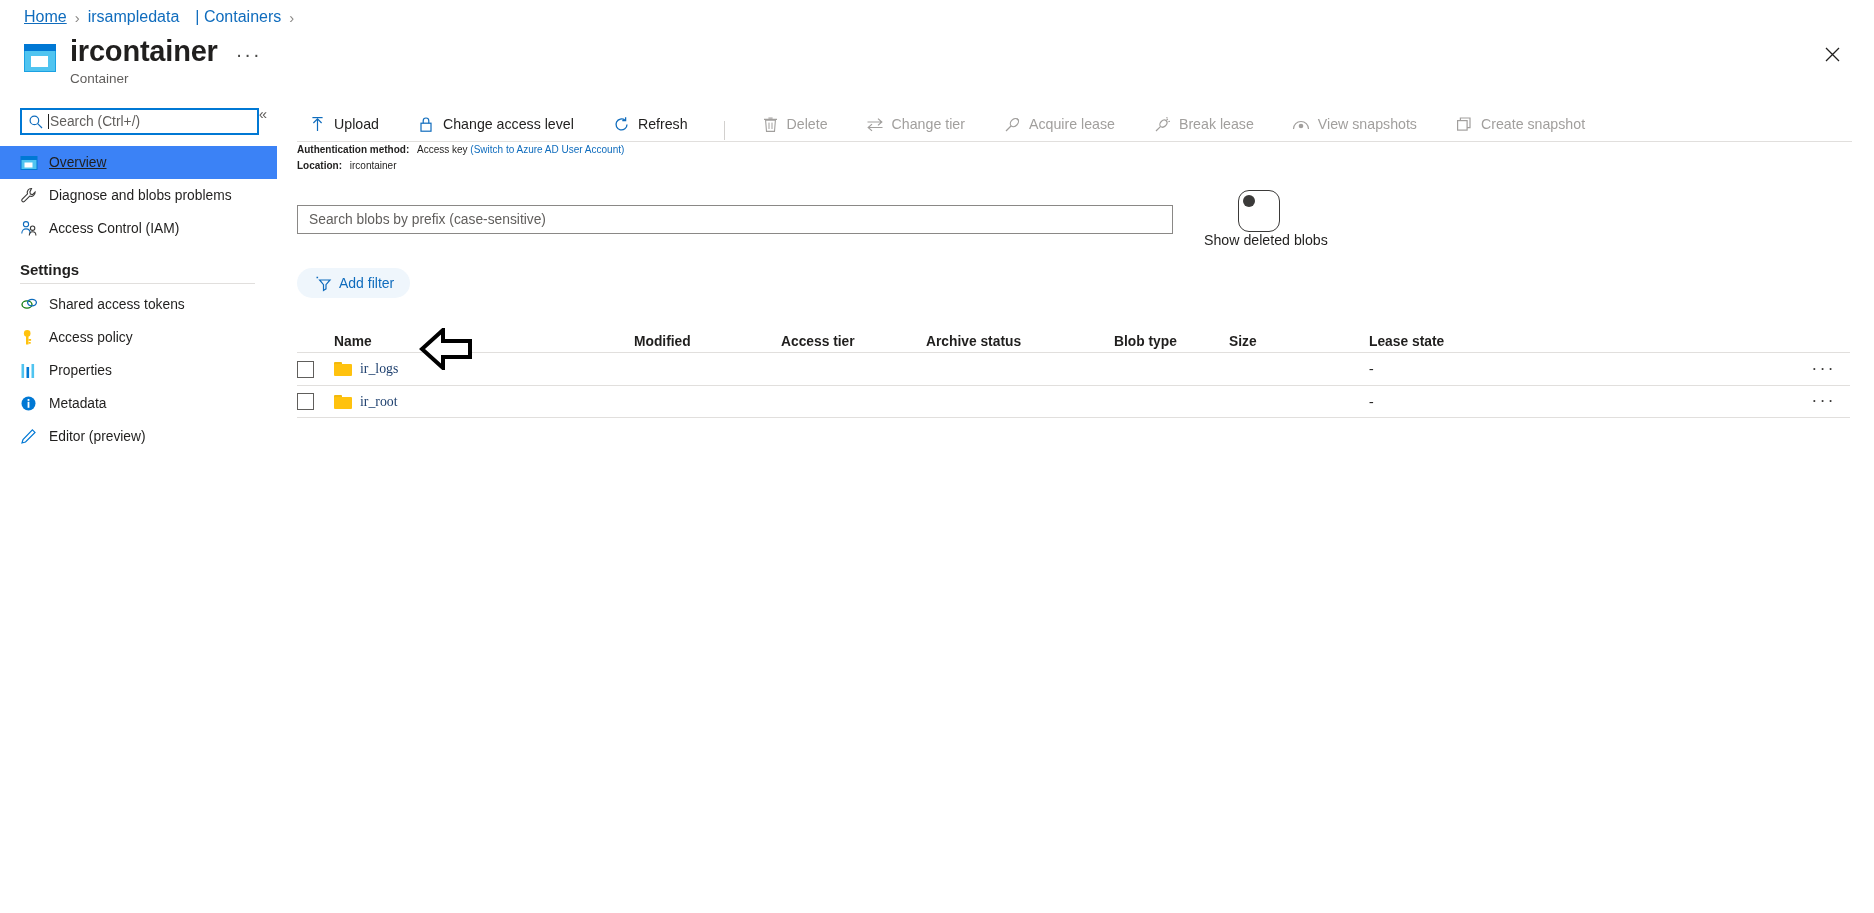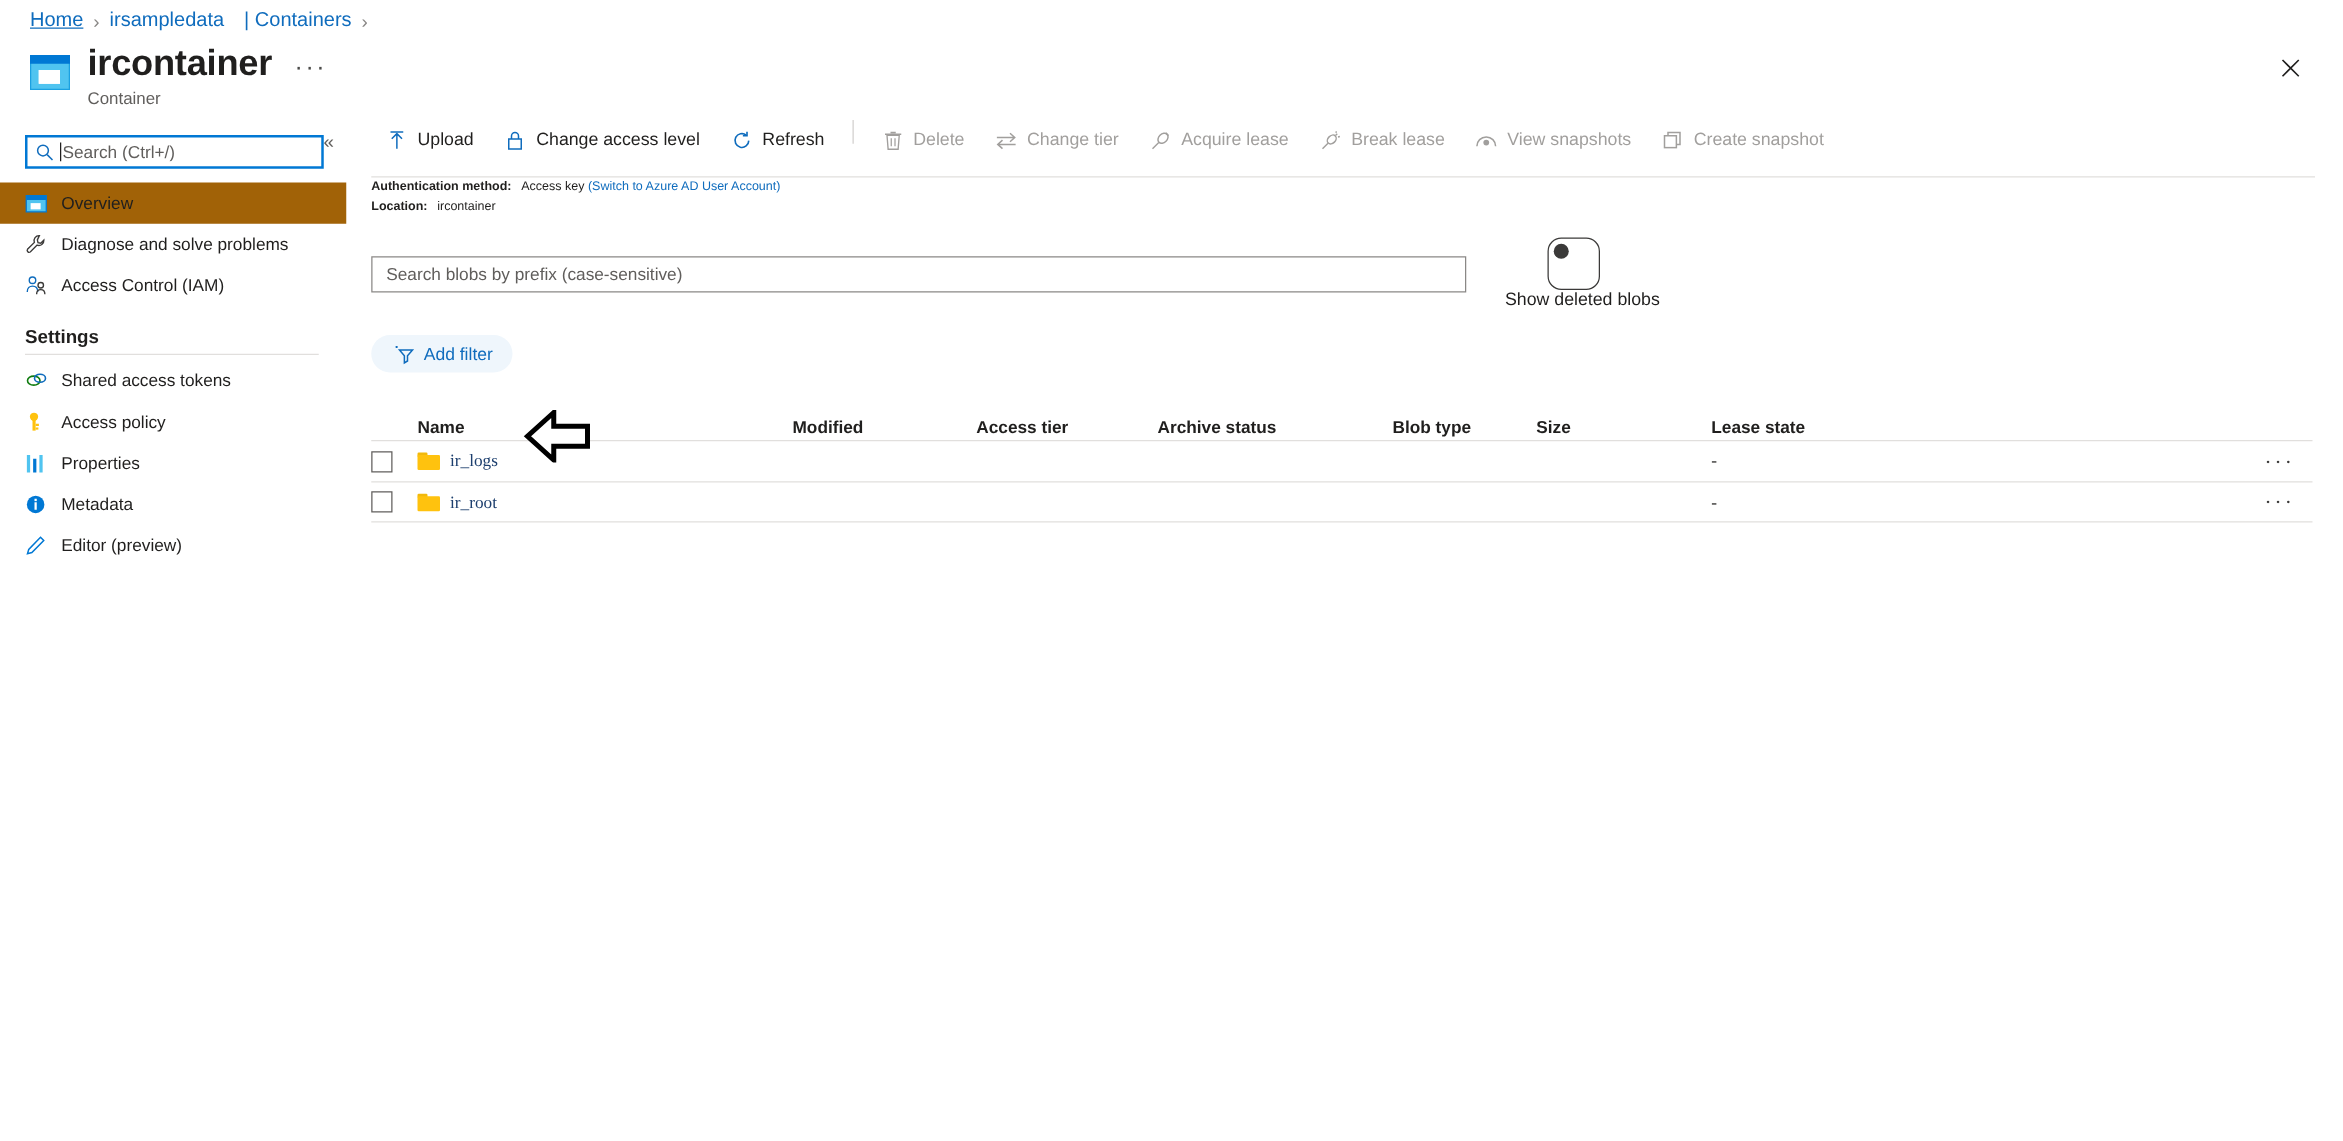--- a/index.html
+++ b/index.html
@@ -67,34 +67,34 @@
     position:absolute; left:252px; top:6px; width:22px; height:22px;
     display:flex; align-items:center; justify-content:center;
     color:#605e5c; font-size:15px; cursor:pointer;
   }
 
   .nav { margin-top:11px; }
   .nav-item {
     display:flex; align-items:center; height:33px;
     padding-left:20px; cursor:pointer; font-size:13.8px; color:#201f1e;
   }
-  .nav-item.selected { background:#a16207; }
+  .nav-item.selected { background:#3b82f6;text-decoration:underline; }
   .nav-ico { width:22px; height:18px; flex:0 0 22px; margin-right:7px; display:flex; align-items:center; }
   .nav-label { line-height:1; }
 
   .nav-group-title {
     font-size:15px; font-weight:700; color:#201f1e;
     padding:16px 0 5px 20px;
   }
   .nav-divider { height:1px; background:#e1dfdd; margin:0 22px 4px 20px; }
 
   
   .content { position:absolute; left:297px; top:96px; right:22px; }
 
-  .toolbar { display:flex; align-items:flex-start; height:44px; gap:2px; }
+  .toolbar { display:flex; align-items:flex-end; height:44px; gap:16px; }
   .tb-btn {
     display:flex; align-items:center; gap:7px; height:32px;
     padding:0 11px; font-size:14.2px; color:#201f1e; cursor:pointer; white-space:nowrap;
   }
   .tb-btn.disabled { color:#a19f9d; cursor:default; }
   .tb-ico { width:19px; height:19px; display:flex; align-items:center; justify-content:center; flex:0 0 19px; }
   .tb-sep { width:1px; height:19px; background:#d2d0ce; margin:0 9px; }
   .tb-rule { height:1px; background:#e1dfdd; margin-top:1px; }
 
   .meta { font-size:10px; color:#201f1e; line-height:1.55; }
@@ -219,21 +219,21 @@
             </svg>
         </span>
         <span class="nav-label">Overview</span>
       </div>
       <div class="nav-item">
         <span class="nav-ico">
           <svg width="18" height="17" viewBox="0 0 18 17">
               <path d="M11.5 1.5a4 4 0 0 0-4 5.4L2 12.4a1.6 1.6 0 0 0 2.2 2.2l5.5-5.5a4 4 0 0 0 5.4-4l-2.5 2.5-2.2-.5-.5-2.2z" fill="none" stroke="#3b3a39" stroke-width="1.1"></path>
             </svg>
         </span>
-        <span class="nav-label">Diagnose and solve problems</span>
+        <span class="nav-label">Diagnose and blobs problems</span>
       </div>
       <div class="nav-item">
         <span class="nav-ico">
           <svg width="18" height="17" viewBox="0 0 18 17">
               <circle cx="6" cy="4.2" r="2.6" fill="none" stroke="#0f6cbd" stroke-width="1.1"></circle>
               <path d="M1.8 13.5c0-3 1.9-4.6 4.2-4.6s4.2 1.6 4.2 4.6" fill="none" stroke="#0f6cbd" stroke-width="1.1"></path>
               <circle cx="12.6" cy="8.2" r="2.2" fill="none" stroke="#3b3a39" stroke-width="1.1"></circle>
               <path d="M9.3 15.4c0-2.4 1.5-3.7 3.3-3.7s3.3 1.3 3.3 3.7" fill="none" stroke="#3b3a39" stroke-width="1.1"></path>
             </svg>
         </span>

